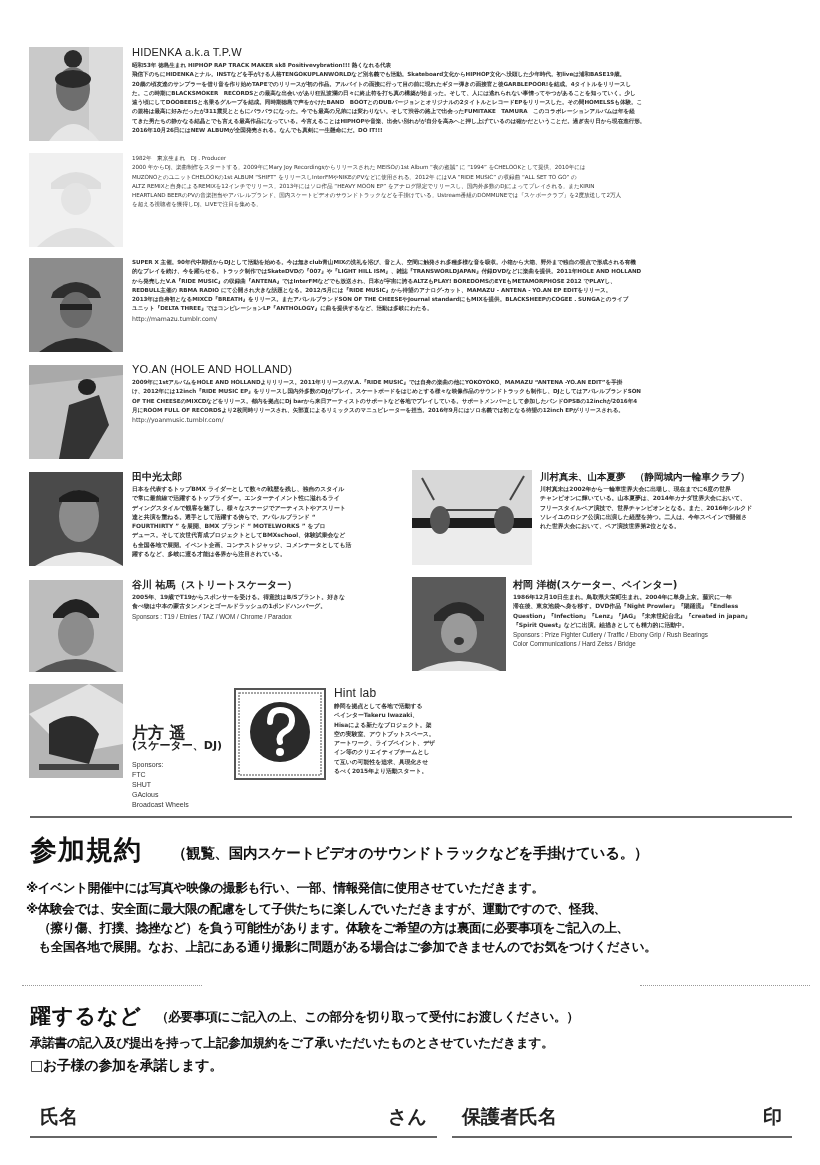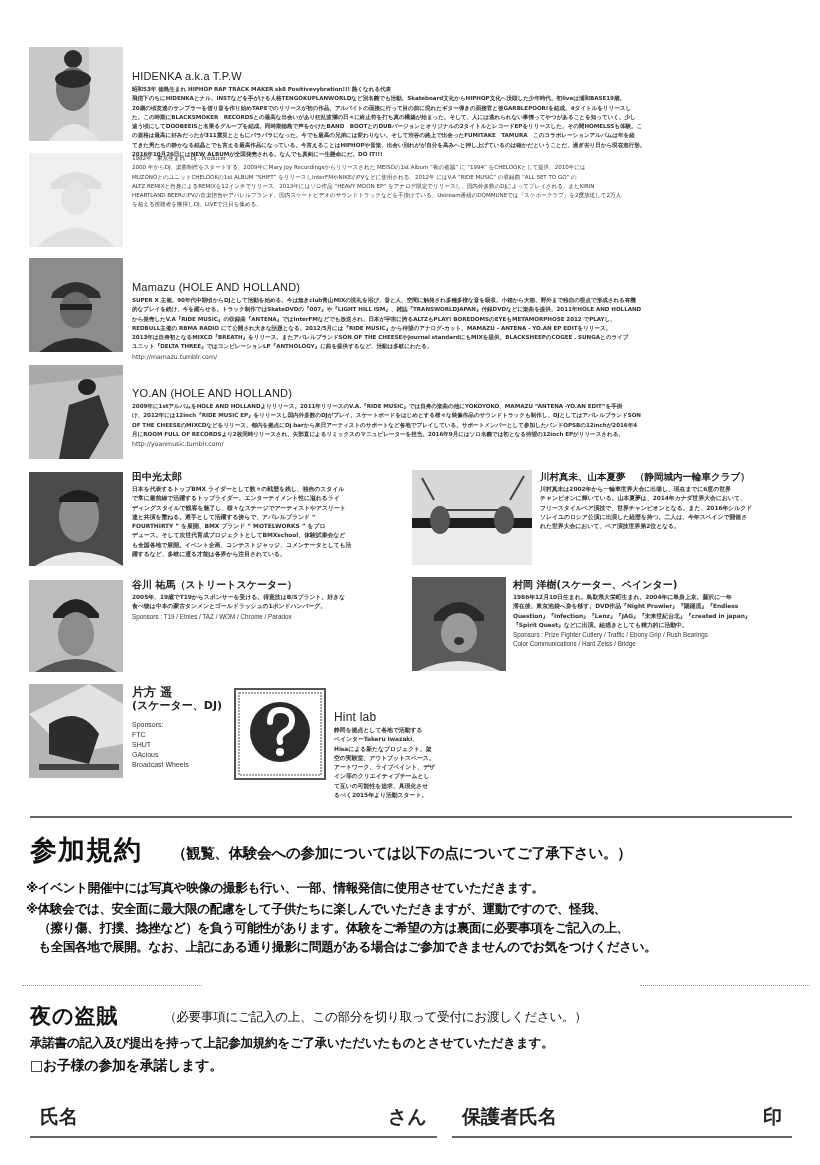--- a/index.html
+++ b/index.html
@@ -3,40 +3,40 @@
 <meta charset="utf-8">
 <style>
   * { box-sizing: border-box; margin: 0; padding: 0; }
   html, body { width: 820px; height: 1165px; background: #ffffff; overflow: hidden; }
   body { font-family: "DejaVu Sans", "Liberation Sans", sans-serif; color: #1a1a1a; position: relative; }
 
   .photo { position: absolute; background: #8a8a8a; overflow: hidden; }
   .photo svg { width: 100%; height: 100%; display: block; }
 
   .bio { position: absolute; }
-  .bio .name { font-family: "Liberation Sans", sans-serif; font-size: 11px; font-weight: 400; letter-spacing: 0.2px; color: #222; line-height: 14px; margin-top: 24px; }
+  .bio .name { font-family: "Liberation Sans", sans-serif; font-size: 11px; font-weight: 400; letter-spacing: 0.2px; color: #222; line-height: 14px; }
   .bio .jname { font-size: 10px; font-weight: 700; line-height: 13px; color: #222; }
   .bio .text { font-size: 5.6px; line-height: 9.3px; font-weight: 700; color: #333; letter-spacing: -0.05px; }
   .bio .text.reg { font-weight: 400; }
   .bio .line { display: block; white-space: nowrap; overflow: hidden; }
   .bio .url { font-size: 6.2px; line-height: 9.3px; font-weight: 400; color: #333; display: block; }
   .bio .sp { font-family: "Liberation Sans", sans-serif; font-size: 7px; line-height: 10px; color: #333; display:block; }
 
   .divider { position: absolute; left: 30px; width: 762px; top: 816px; height: 2px; background: #666; }
 
   .terms-title { position: absolute; left: 30px; top: 833px; font-size: 27px; font-weight: 700; letter-spacing: 1px; color: #111; line-height: 34px; }
   .terms-sub { position: absolute; left: 172px; top: 843px; font-size: 14.5px; font-weight: 700; color: #111; line-height: 20px; letter-spacing: -0.3px; }
   .terms-item { position: absolute; left: 26px; font-size: 12.6px; font-weight: 700; color: #111; line-height: 19px; letter-spacing: -0.4px; white-space: nowrap; }
 
   .cut-line { position: absolute; top: 978px; left: 22px; right: 10px; height: 14px; }
   .cut-line .dash { position: absolute; top: 7px; border-top: 1.5px dotted #999; height: 0; }
   .cut-line .cut-text { position: absolute; left: 212px; top: -2px; font-size: 12px; color: #555; white-space: nowrap; letter-spacing: -0.3px; }
 
   .consent-title { position: absolute; left: 30px; top: 1002px; font-size: 21px; font-weight: 700; color: #111; line-height: 28px; letter-spacing: 1px; }
-  .consent-sub { position: absolute; left: 164px; top: 1008px; font-size: 12.6px; font-weight: 400; color: #111; line-height: 18px; letter-spacing: -0.3px; }
+  .consent-sub { position: absolute; left: 156px; top: 1008px; font-size: 12.6px; font-weight: 700; color: #111; line-height: 18px; letter-spacing: -0.3px; }
   .consent-line { position: absolute; left: 30px; font-size: 12.6px; font-weight: 700; color: #111; line-height: 18px; letter-spacing: -0.3px; white-space: nowrap; }
 
   .field { position: absolute; top: 1100px; height: 38px; border-bottom: 2px solid #666; }
   .field .label { position: absolute; left: 10px; top: 4px; font-size: 19px; font-weight: 700; color: #222; }
   .field .suffix { position: absolute; right: 10px; top: 4px; font-size: 19px; font-weight: 700; color: #222; }
 </style>
 </head>
 <body>
 
 <div class="photo" style="left:29px;top:47px;width:94px;height:94px;background:#b8b8b8;">
@@ -85,21 +85,20 @@
 <div class="photo" style="left:29px;top:258px;width:94px;height:94px;">
   <svg viewBox="0 0 94 94">
       <rect width="94" height="94" fill="#8c8c8c"></rect>
       <path d="M24 34 Q47 14 70 34 L72 40 L22 40Z" fill="#2e2e2e"></path>
       <ellipse cx="47" cy="52" rx="16" ry="18" fill="#6a6a6a"></ellipse>
       <rect x="31" y="46" width="32" height="6" fill="#222"></rect>
       <path d="M10 94 Q47 66 84 94Z" fill="#2b2b2b"></path>
     </svg>
 </div>
 <div class="bio" style="left:132px;top:256px;width:680px;">
-  <div class="name">Mamazu (HOLE AND HOLLAND)</div>
   <div class="text" style="margin-top:2px;">
     <span class="line">SUPER X 主催。90年代中期頃からDJとして活動を始める。今は無きclub青山MIXの洗礼を浴び、音と人、空間に触発され多種多様な音を吸収。小箱から大箱、野外まで独自の視点で形成される有機</span>
     <span class="line">的なプレイを続け、今を躍らせる。トラック制作ではSkateDVDの『007』や『LIGHT HILL ISM』、雑誌『TRANSWORLDJAPAN』付録DVDなどに楽曲を提供。2011年HOLE AND HOLLAND</span>
     <span class="line">から発売したV.A『RIDE MUSIC』の収録曲『ANTENA』ではInterFMなどでも放送され、日本が宇宙に誇るALTZもPLAY! BOREDOMSのEYEもMETAMORPHOSE 2012 でPLAYし、</span>
     <span class="line">REDBULL主催の RBMA RADIO にて公開され大きな話題となる。2012/5月には『RIDE MUSIC』から待望のアナログ-カット、MAMAZU - ANTENA - YO.AN EP EDITをリリース。</span>
     <span class="line">2013年は自身初となるMIXCD『BREATH』をリリース。またアパレルブランドSON OF THE CHEESEやJournal standardにもMIXを提供。BLACKSHEEPのCOGEE . SUNGAとのライブ</span>
     <span class="line">ユニット『DELTA THREE』ではコンピレーションLP『ANTHOLOGY』に曲を提供するなど、活動は多岐にわたる。</span>
   </div>
   <a class="url">http://mamazu.tumblr.com/</a>
 </div>
@@ -208,21 +207,21 @@
 
 <div class="photo" style="left:29px;top:684px;width:94px;height:94px;">
   <svg viewBox="0 0 94 94">
       <rect width="94" height="94" fill="#b5b5b5"></rect>
       <path d="M0 30 L60 0 L94 20 L94 60 L40 70Z" fill="#e2e2e2"></path>
       <path d="M20 40 Q50 20 70 50 L60 80 L20 70Z" fill="#2c2c2c"></path>
       <rect x="10" y="80" width="80" height="6" fill="#444"></rect>
     </svg>
 </div>
 <div class="bio" style="left:132px;top:686px;width:100px;">
-  <div class="jname" style="font-size:12px;">片方 遥</div>
+  <div class="jname" style="font-size:16px;margin-top:40px;">片方 遥</div>
   <div class="jname" style="font-size:11px;">(スケーター、DJ)</div>
   <div style="margin-top:8px;">
     <span class="sp">Sponsors:</span>
     <span class="sp">FTC</span>
     <span class="sp">SHUT</span>
     <span class="sp">GAcious</span>
     <span class="sp">Broadcast Wheels</span>
   </div>
 </div>
 
@@ -245,32 +244,32 @@
     <span class="line">アートワーク、ライブペイント、デザ</span>
     <span class="line">イン等のクリエイティブチームとし</span>
     <span class="line">て互いの可能性を追求、具現化させ</span>
     <span class="line">るべく2015年より活動スタート。</span>
   </div>
 </div>
 
 <div class="divider"></div>
 
 <div class="terms-title">参加規約</div>
-<div class="terms-sub">（観覧、体験会への参加については以下の点についてご了承下さい。）</div>
+<div class="terms-sub">（観覧、国内スケートビデオのサウンドトラックなどを手掛けている。）</div>
 <div class="terms-item" style="top:878px;">※イベント開催中には写真や映像の撮影も行い、一部、情報発信に使用させていただきます。</div>
 <div class="terms-item" style="top:899px;">※体験会では、安全面に最大限の配慮をして子供たちに楽しんでいただきますが、運動ですので、怪我、</div>
 <div class="terms-item" style="top:918px;">　（擦り傷、打撲、捻挫など）を負う可能性があります。体験をご希望の方は裏面に必要事項をご記入の上、</div>
 <div class="terms-item" style="top:937px;">　も全国各地で展開。なお、上記にある通り撮影に問題がある場合はご参加できませんのでお気をつけください。</div>
 
 <div class="cut-line">
   <div class="dash" style="left:0;width:180px;"></div>
   <div class="dash" style="left:618px;width:170px;"></div>
 </div>
 
-<div class="consent-title">夜の盗賊</div>
+<div class="consent-title">躍するなど</div>
 <div class="consent-sub">（必要事項にご記入の上、この部分を切り取って受付にお渡しください。）</div>
 <div class="consent-line" style="top:1034px;">承諾書の記入及び提出を持って上記参加規約をご了承いただいたものとさせていただきます。</div>
 <div class="consent-line" style="top:1056px;font-size:14px;">□お子様の参加を承諾します。</div>
 
 <div class="field" style="left:30px;width:407px;">
   <span class="label">氏名</span>
   <span class="suffix">さん</span>
 </div>
 <div class="field" style="left:452px;width:340px;">
   <span class="label">保護者氏名</span>

